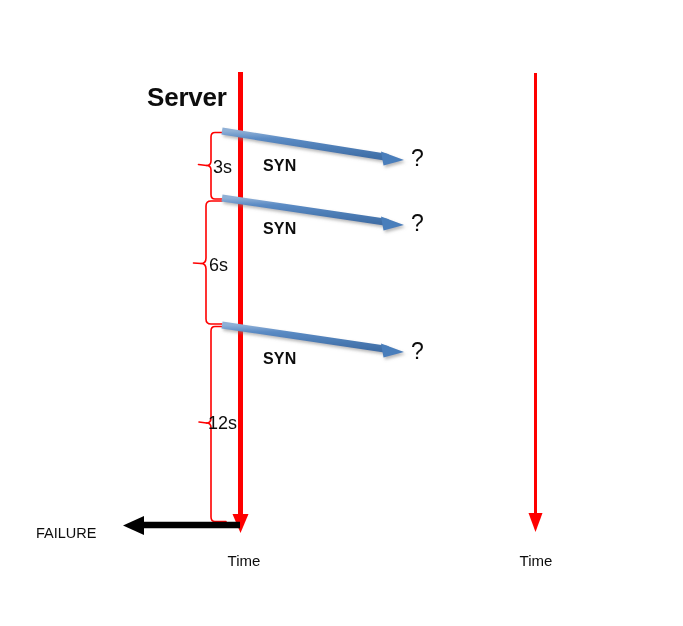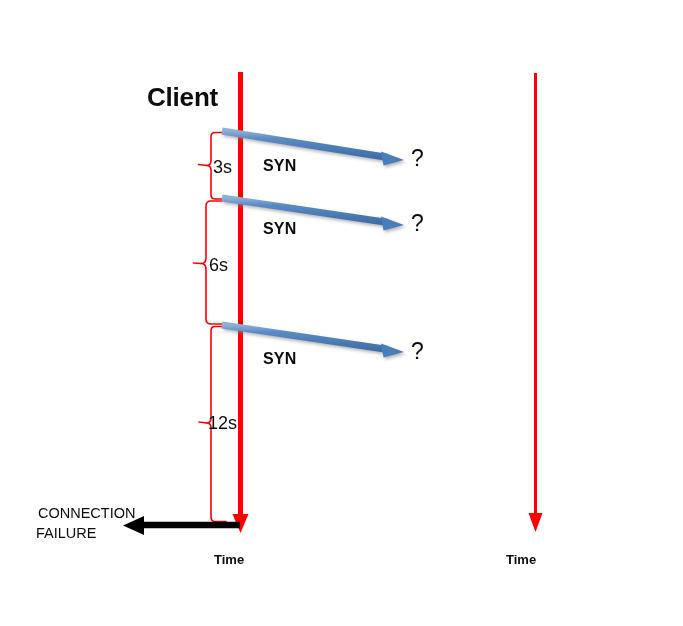--- a/index.html
+++ b/index.html
@@ -49,23 +49,23 @@
     font-size: 18px;
     font-weight: normal;
     margin-left: 46px;
   }
   .failure-label {
     font-size: 14.5px;
     font-weight: normal;
     line-height: 20px;
   }
   .time-label {
-    font-size: 13px;
-    font-weight: bold;
-    text-align: left;
+    font-size: 15px;
+    font-weight: normal;
+    text-align: center;
   }
 </style>
 </head>
 <body>
 
 <div id="canvas">
 
   <svg id="diagram-svg" viewBox="0 0 683 626">
     <defs>
 
@@ -120,42 +120,41 @@
       <line x1="222" y1="325" x2="388" y2="349.5" stroke="url(#blueShaft)" stroke-width="7"></line>
       <polygon points="404,352 381,343.5 383.5,357.5" fill="#4a7ebb"></polygon>
     </g>
 
     <g>
       <line x1="240" y1="525" x2="140" y2="525" stroke="#000000" stroke-width="6.5"></line>
       <polygon points="123,525.5 144,516 144,535" fill="#000000"></polygon>
     </g>
   </svg>
 
-  <div class="txt lane-title" style="left:147px; top:84px;">Client</div>
+  <div class="txt lane-title" style="left:147px; top:84px;">Server</div>
 
 
   <div class="txt syn-label" style="left:263px; top:158px;">SYN</div>
 
   <div class="txt syn-label" style="left:263px; top:221px;">SYN</div>
 
   <div class="txt syn-label" style="left:263px; top:351px;">SYN</div>
 
   <div class="txt qmark" style="left:411px; top:147px;">?</div>
 
   <div class="txt qmark" style="left:411px; top:212px;">?</div>
 
   <div class="txt qmark" style="left:411px; top:340px;">?</div>
 
   <div class="txt interval-label" style="left:167px; top:158px;">3s</div>
 
   <div class="txt interval-label" style="left:163px; top:256px;text-align:center;">6s</div>
 
   <div class="txt interval-label" style="left:162px; top:414px;">12s</div>
 
-  <div class="txt failure-label" style="left:38px; top:503px;">CONNECTION</div>
 
   <div class="txt failure-label" style="left:36px; top:523px;">FAILURE</div>
 
   <div class="txt time-label" style="left:214px; top:553px; width:60px;">Time</div>
 
   <div class="txt time-label" style="left:506px; top:553px; width:60px;">Time</div>
 
 </div>
 
 </body></html>

